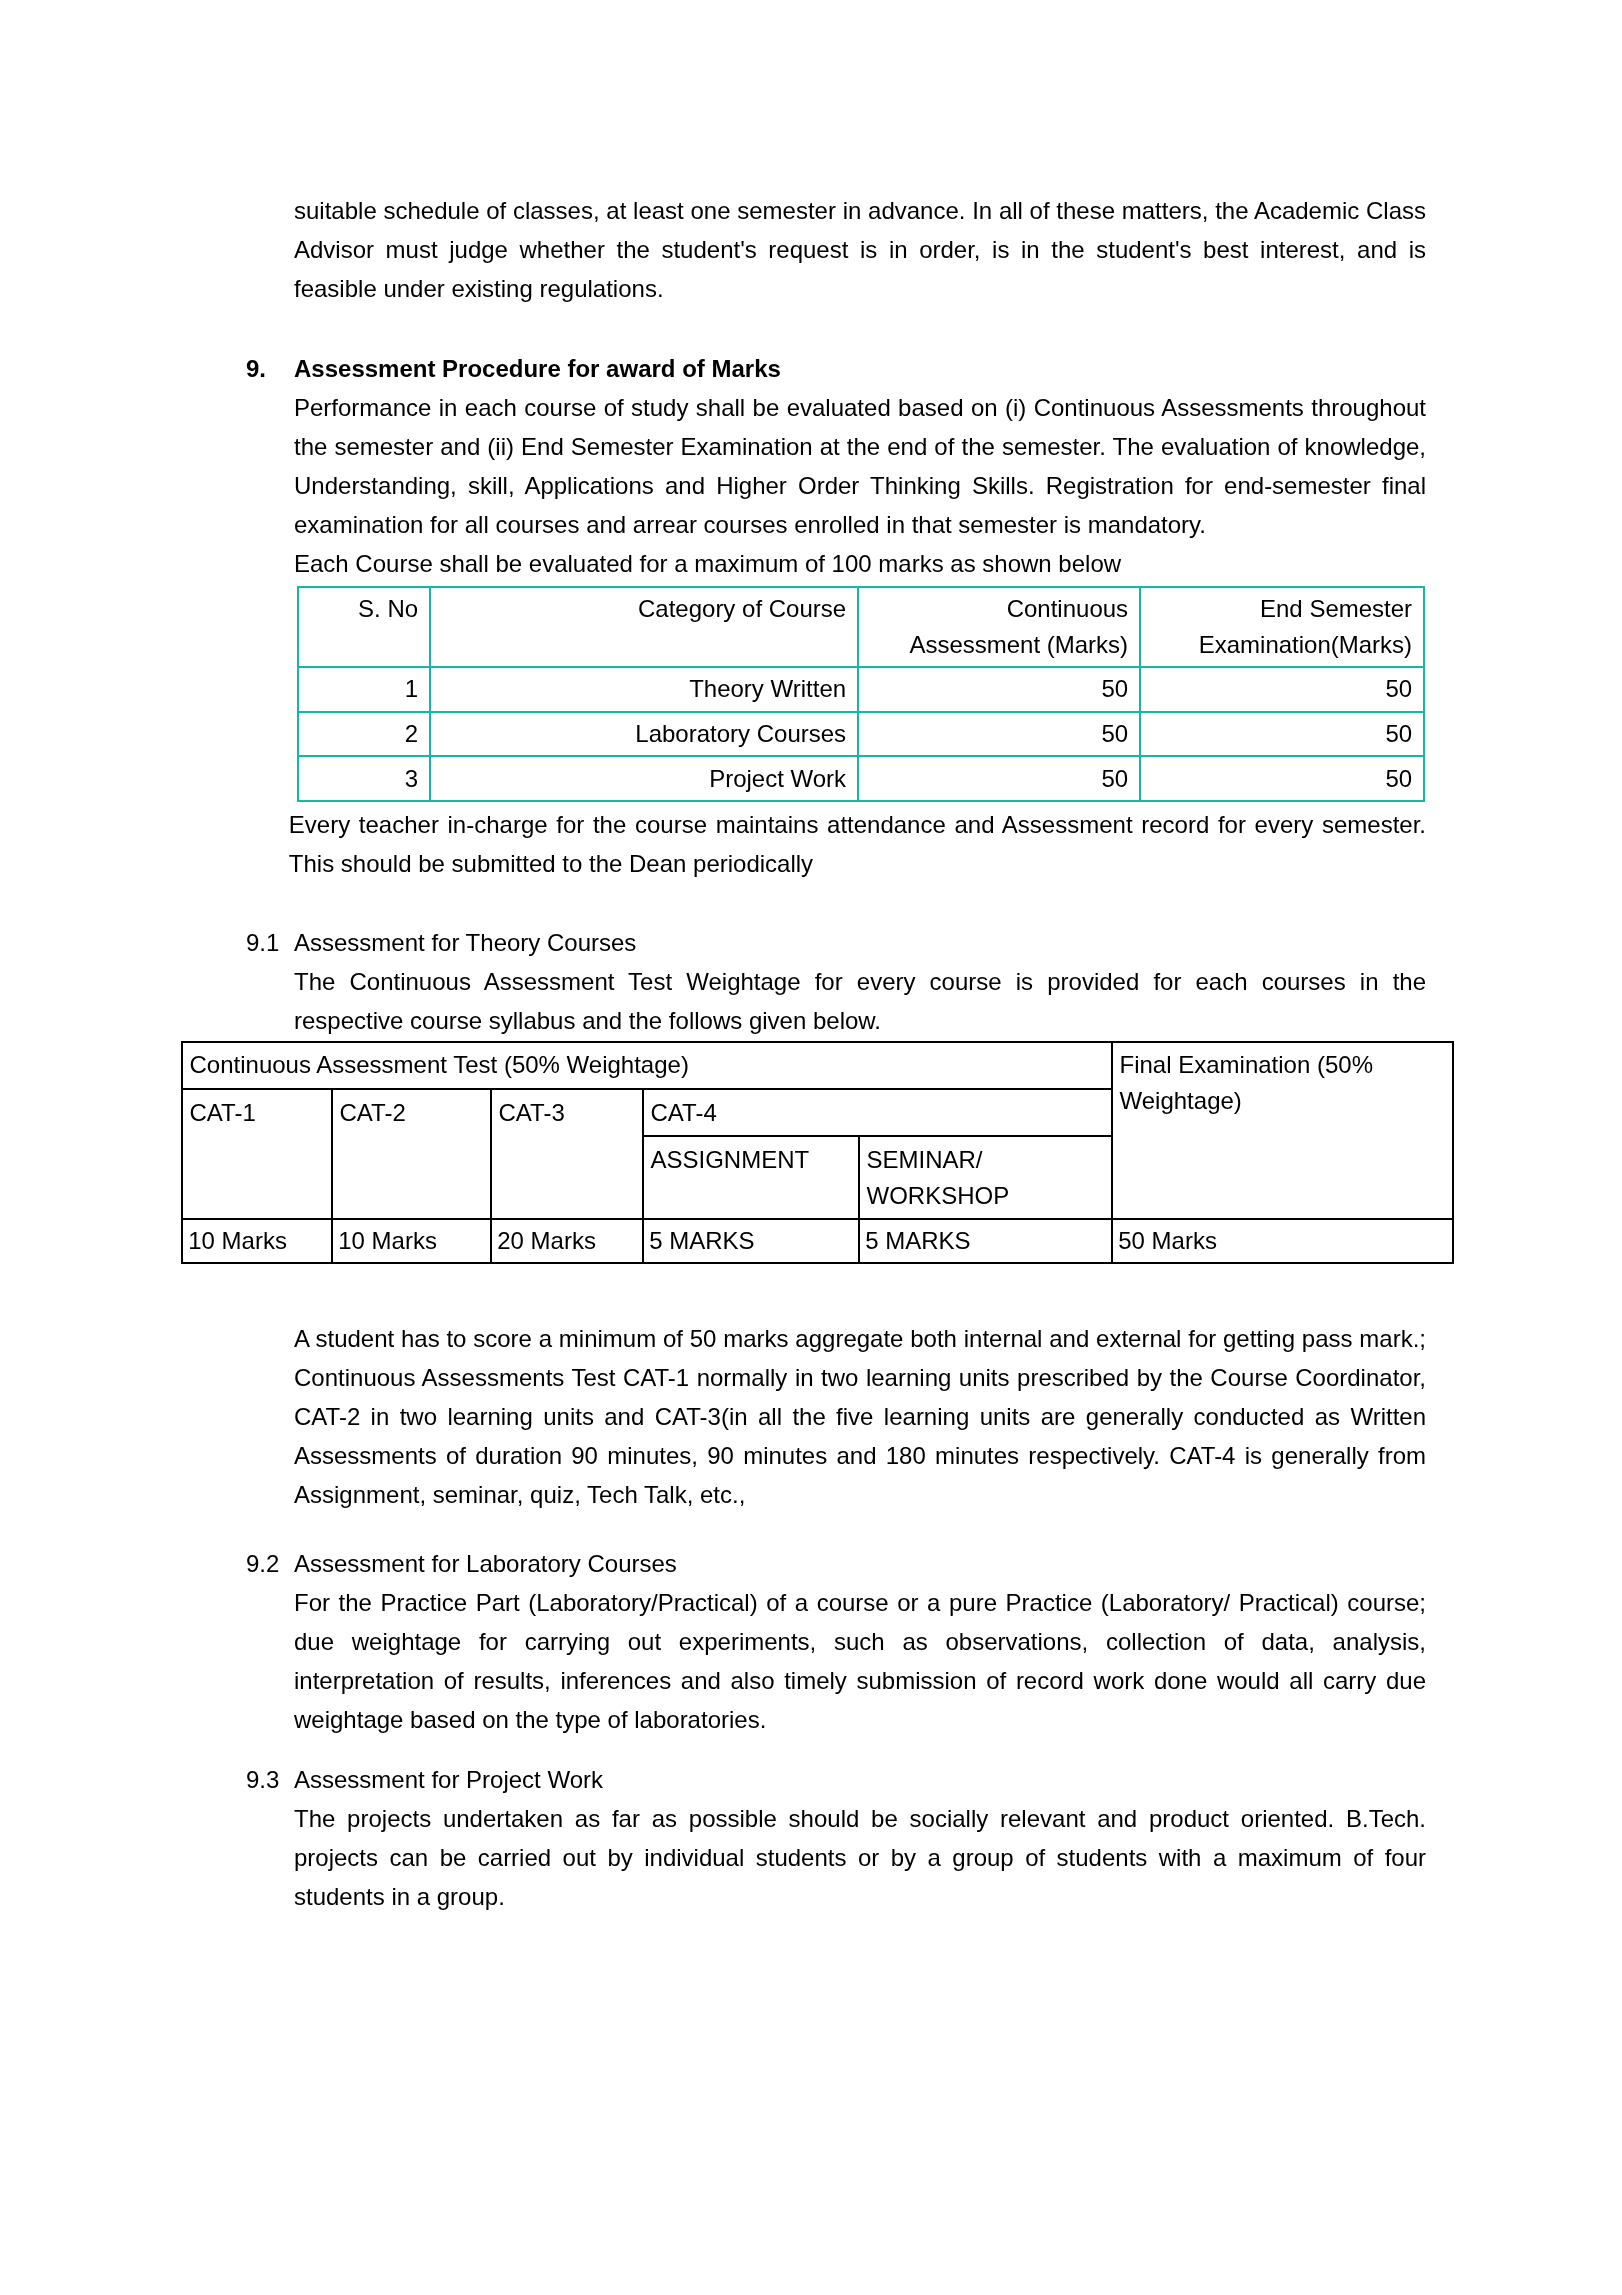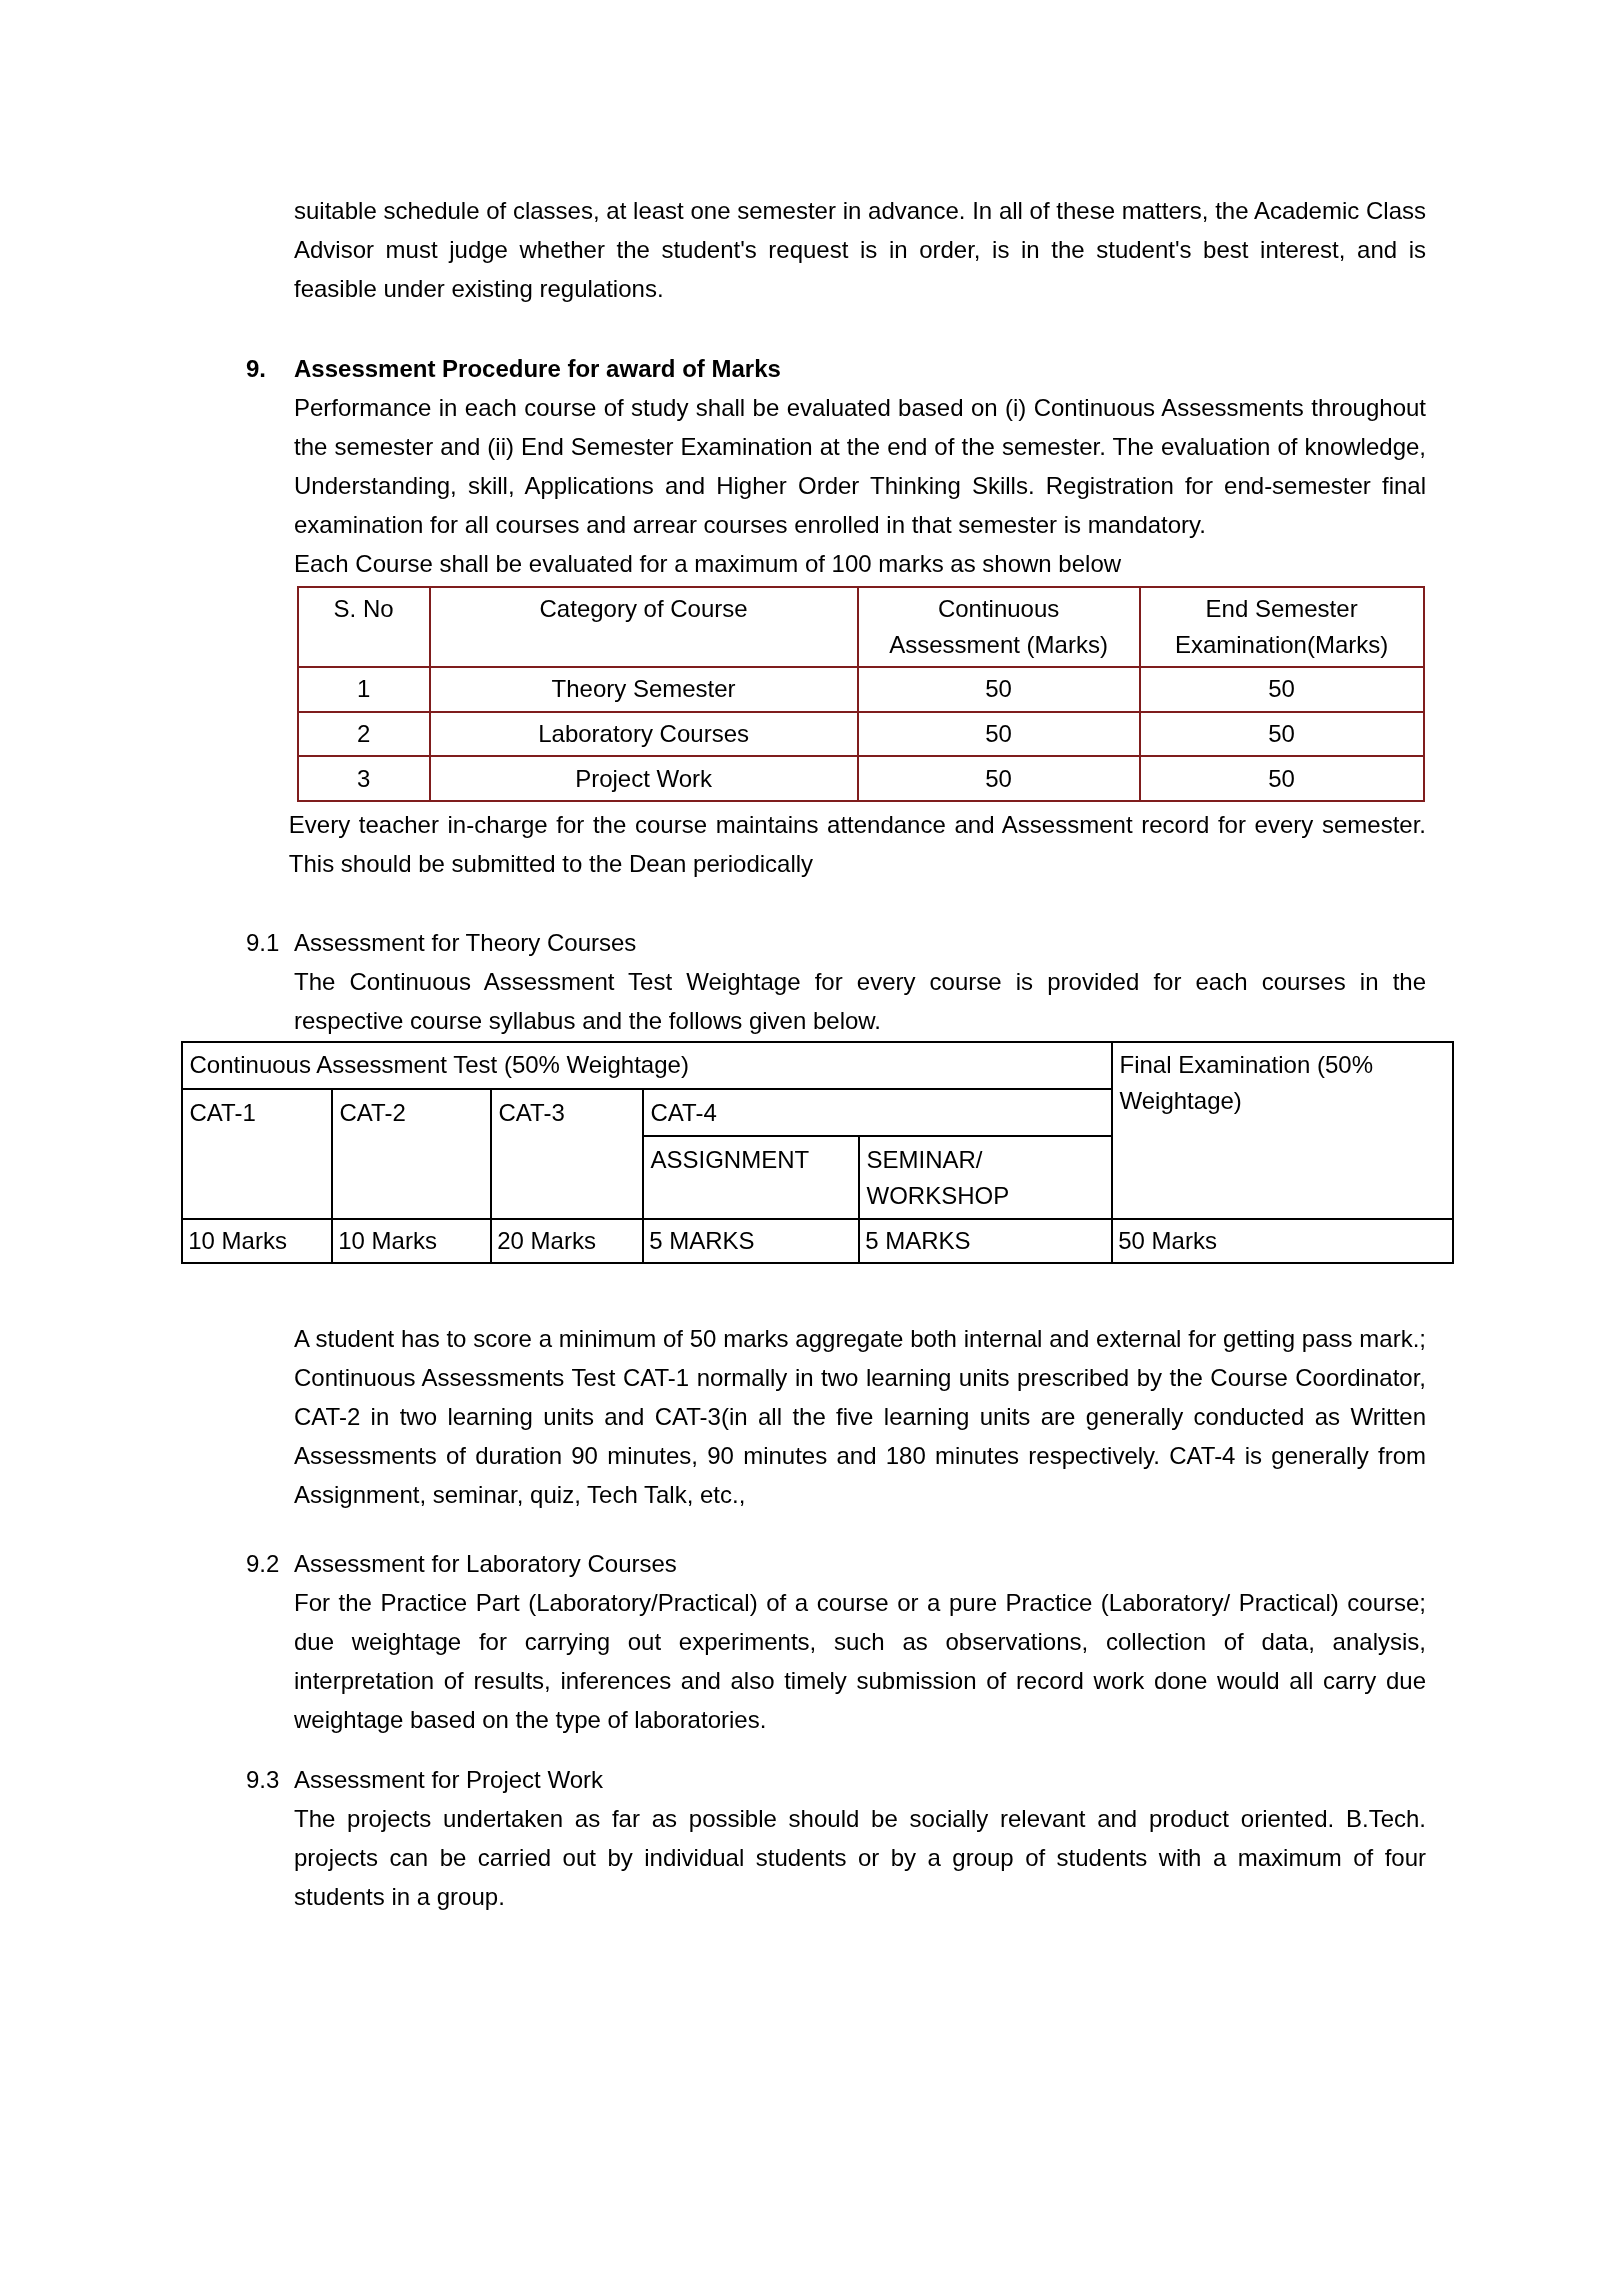--- a/index.html
+++ b/index.html
@@ -37,23 +37,23 @@
   table { border-collapse: collapse; table-layout: fixed; }
   td, th { font-weight: normal; }
 
   .t1 {
     width: 1126px;
     margin-left: 2.6px;
     margin-top: 2.6px;
     line-height: 36px;
   }
   .t1 th, .t1 td {
-    border: 2px solid #7f1d1d;
+    border: 2px solid #14b8a6;
     padding: 3.3px 10.5px;
-    text-align: center;
+    text-align: right;
     vertical-align: top;
     white-space: pre-line;
   }
   .t1 thead th { border-bottom-width: 2.6px; }
 
   .t2 {
     width: 1270px;
     margin-left: -113px;
     margin-top: 1.3px;
     line-height: 36px;
@@ -97,21 +97,21 @@
           <th>Category of Course</th>
           <th>Continuous
 Assessment (Marks)</th>
           <th>End Semester
 Examination(Marks)</th>
         </tr>
       </thead>
       <tbody>
         <tr>
           <td>1</td>
-          <td>Theory Semester</td>
+          <td>Theory Written</td>
           <td>50</td>
           <td>50</td>
         </tr>
         <tr>
           <td>2</td>
           <td>Laboratory Courses</td>
           <td>50</td>
           <td>50</td>
         </tr>
         <tr>

